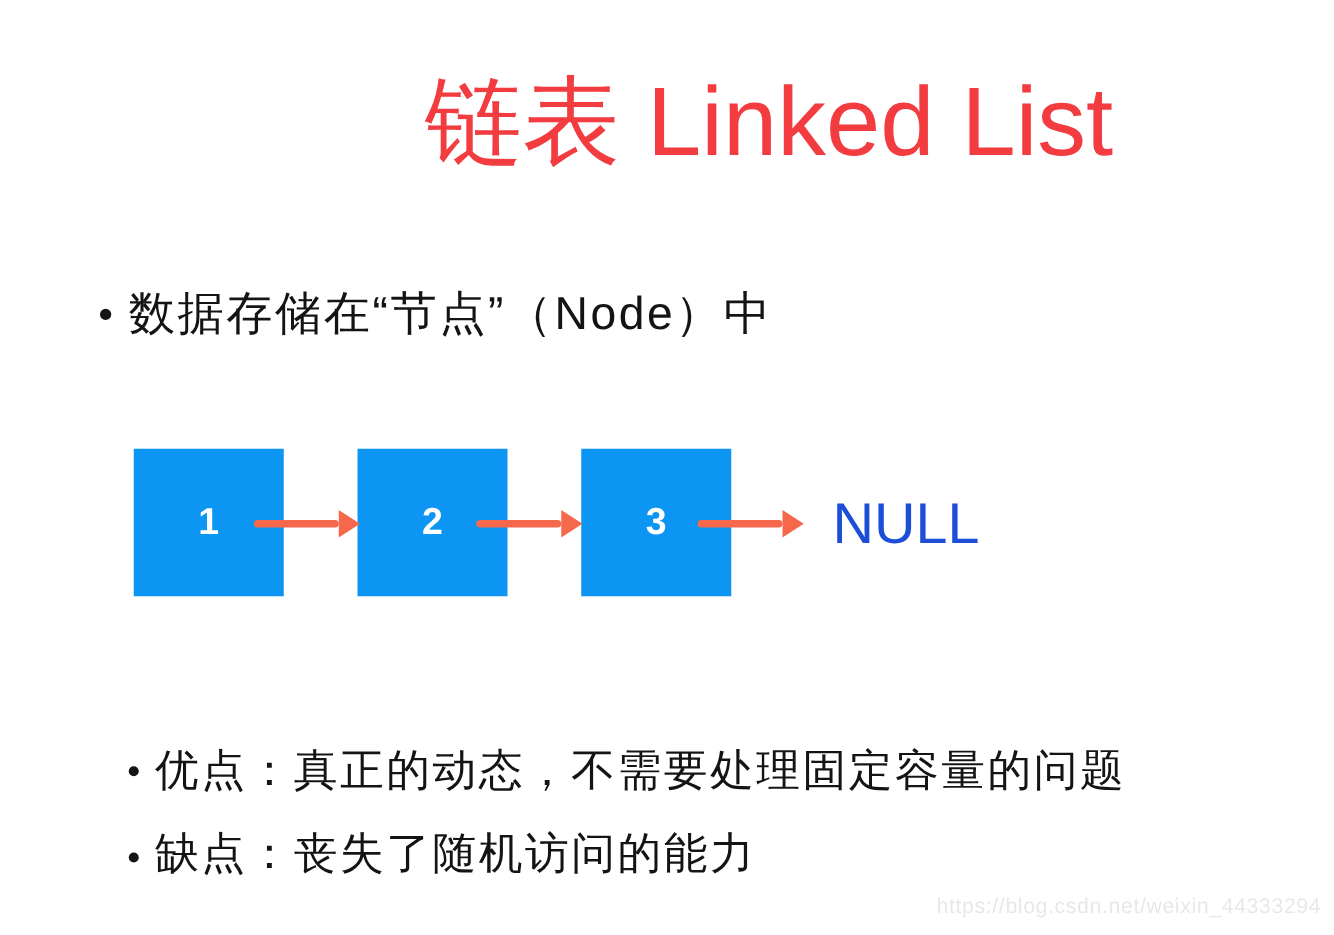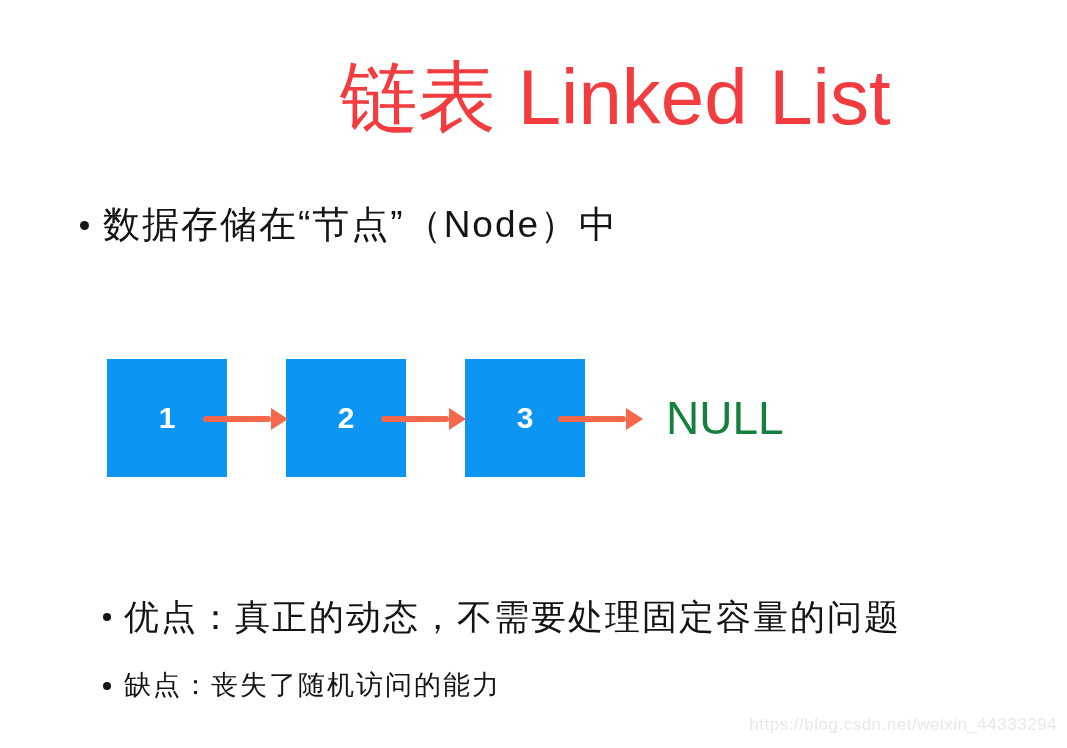--- a/index.html
+++ b/index.html
@@ -33,24 +33,24 @@
     display: flex;
     align-items: center;
     color: #141414;
     white-space: nowrap;
   }
   .bullet .dot {
     flex: none;
     border-radius: 50%;
     background: #141414;
   }
-  .bullet-1 { left: 80px;  top: 202px; font-size: 37px; letter-spacing: 2px; line-height: 46px; }
+  .bullet-1 { left: 80px;  top: 228px; font-size: 37px; letter-spacing: 2px; line-height: 46px; }
   .bullet-1 .dot { width: 9px; height: 9px; margin-right: 14px; }
   .bullet-2 { left: 103px; top: 570px; font-size: 35px; letter-spacing: 2px; line-height: 45px; margin-top: 24px; }
-  .bullet-3 { left: 103px; top: 663px; font-size: 27px; letter-spacing: 2px; line-height: 45px; }
+  .bullet-3 { left: 103px; top: 663px; font-size: 35px; letter-spacing: 2px; line-height: 45px; font-family: Liberation Mono, monospace; }
   .bullet-2 .dot, .bullet-3 .dot { width: 8px; height: 8px; margin-right: 13px; }
   
   .node {
     position: absolute;
     top: 359px;
     width: 120px;
     height: 118px;
     background: #0c95f3;
     display: flex;
     align-items: center;
@@ -87,21 +87,21 @@
     border-bottom: 11px solid transparent;
   }
   .arrow-1 { left: 203px; }
   .arrow-2 { left: 381px; }
   .arrow-3 { left: 558px; }
   .null-label {
     position: absolute;
     left: 666px;
     top: 393px;
     font-size: 46px;
-    color: #15803d;
+    color: #1d4ed8;
     letter-spacing: 0;
     line-height: 50px;
     white-space: nowrap;
   }
   
   .watermark {
     position: absolute;
     right: 10px;
     bottom: 13px;
     font-size: 17px;

